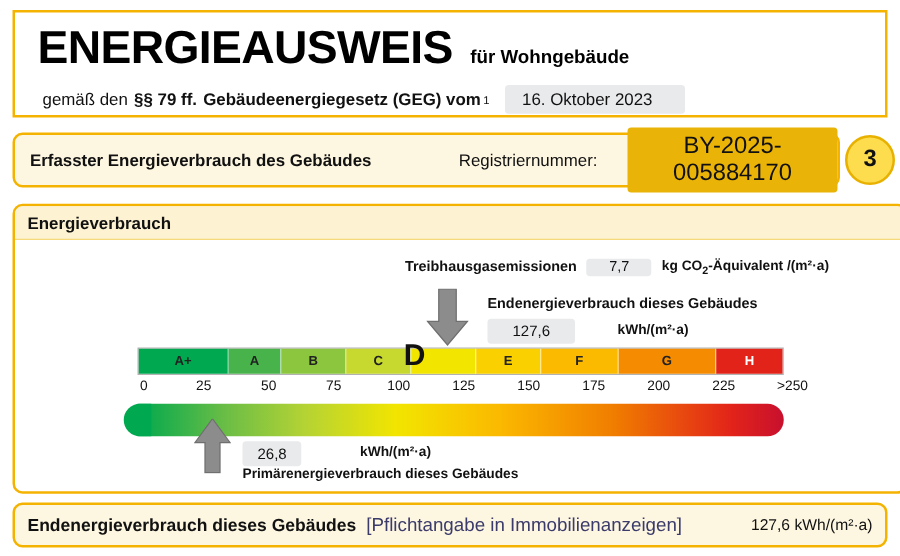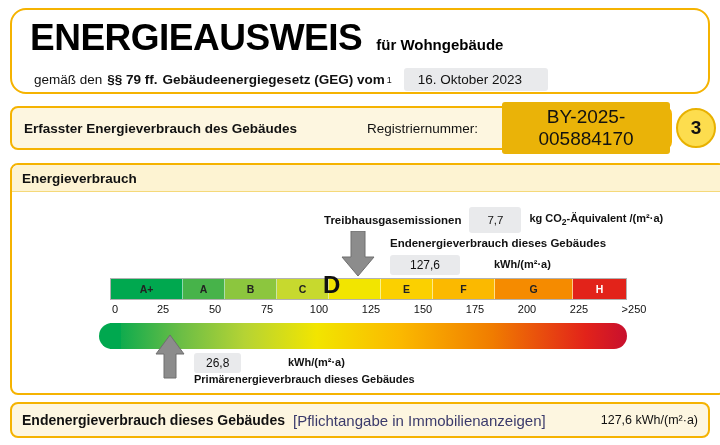--- a/index.html
+++ b/index.html
@@ -20,21 +20,21 @@
     width: 720px; height: 445px;
     background: #ffffff;
   }
 
   
   .header-box {
     position: absolute;
     left: 10px; top: 8px;
     width: 700px; height: 86px;
     border: 2px solid #f5b301;
-    border-radius: 16px;
+    border-radius: 0;
     background: #ffffff;
     padding-left: 8px;
   }
   .title-row {
     position: absolute;
     left: 18px; top: 6px;
     display: flex;
     align-items: baseline;
   }
   .title-main {
@@ -147,21 +147,21 @@
     display: flex;
     align-items: center;
     font-size: 11.5px;
     color: #111;
   }
   .ghg-label { font-weight: bold; }
   .ghg-value {
     margin-left: 8px;
     background: #e9eaec;
     border-radius: 3px;
-    padding: 7px 18px;
+    padding: 1px 18px;
     font-size: 11.5px;
   }
   .ghg-unit { margin-left: 8px; font-size: 11px; font-weight: bold; }
 
   
   .ee-label {
     position: absolute;
     left: 378px; top: 72px;
     font-size: 11.5px;
     font-weight: bold;

